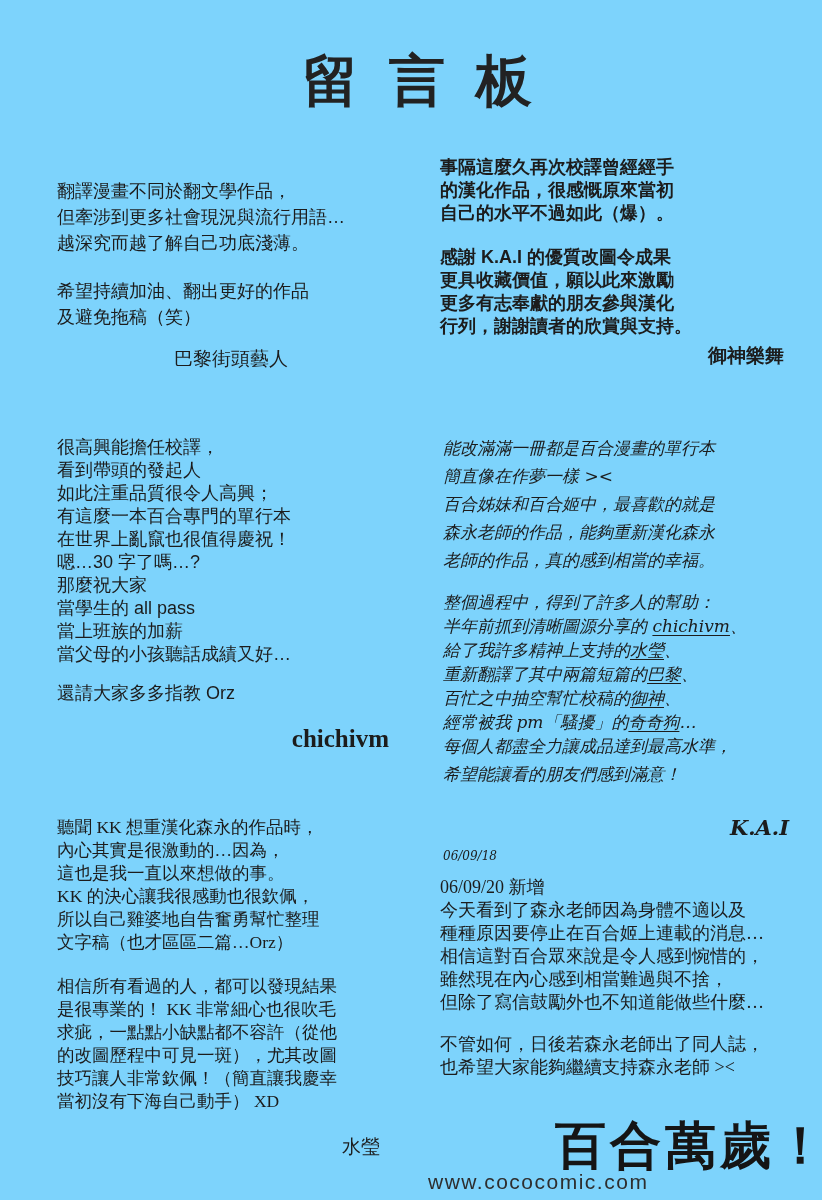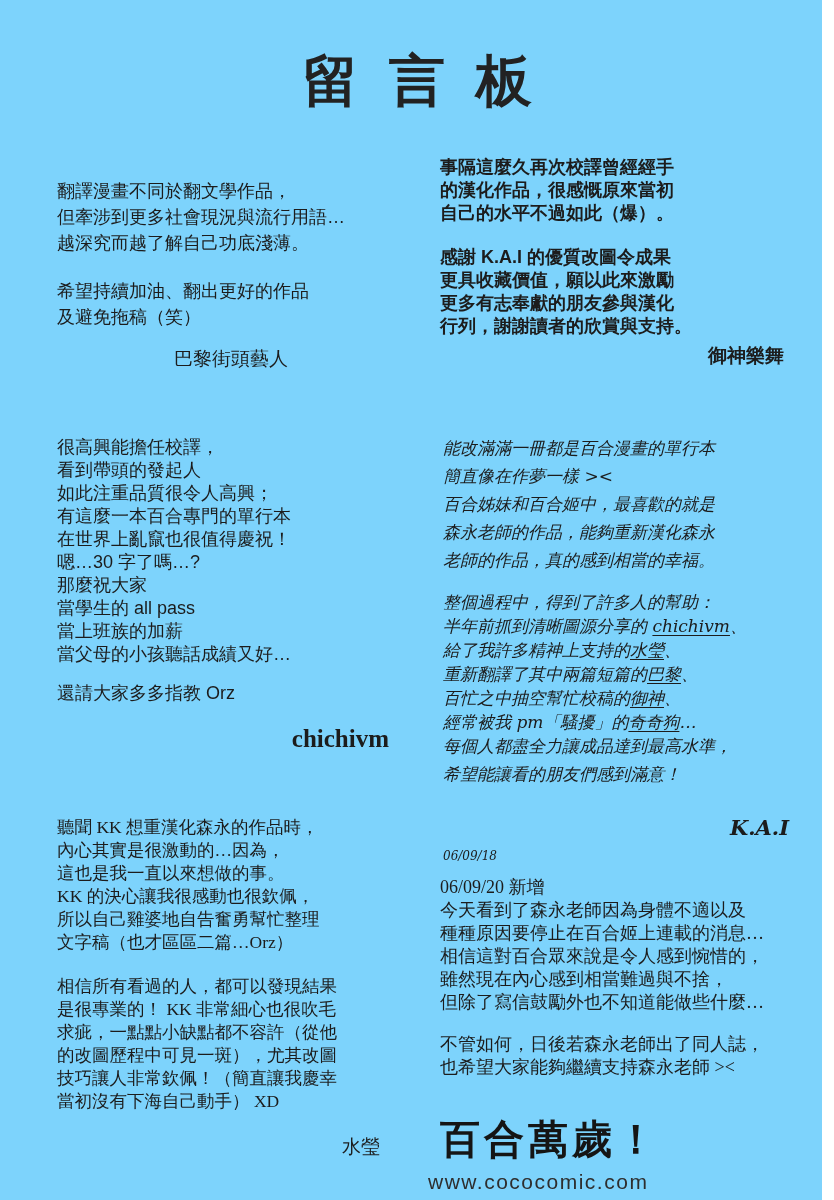--- a/index.html
+++ b/index.html
@@ -40,21 +40,21 @@
   .rb2 .line{height:24px;white-space:pre;}
   .ul{text-decoration:underline;text-underline-offset:3px;}
   .sig-kai{margin-top:26px;text-align:right;padding-right:36px;
     font-size:21px;font-weight:700;}
   .sig-kai-date{padding-right:30px;font-size:12px;}
 
   .rb3{top:876px;left:440px;width:385px;font-size:18px;line-height:23px;
     font-family:"Liberation Serif","DejaVu Serif",serif;}
   .rb3 .gap{height:19px;}
 
-  .banner{top:1112px;left:440px;width:390px;text-align:left;font-size:40px;
+  .banner{top:1112px;left:440px;width:390px;text-align:right;font-size:51px;
     font-weight:800;letter-spacing:4px;color:#151515;
     font-family:"Liberation Sans","DejaVu Sans",sans-serif;}
 
   .watermark{top:1170px;left:428px;font-size:21px;letter-spacing:1.5px;color:#2e2e2e;
     font-family:"Liberation Sans","DejaVu Sans",sans-serif;}
 </style>
 </head>
 <body>
 
 <div class="page">

